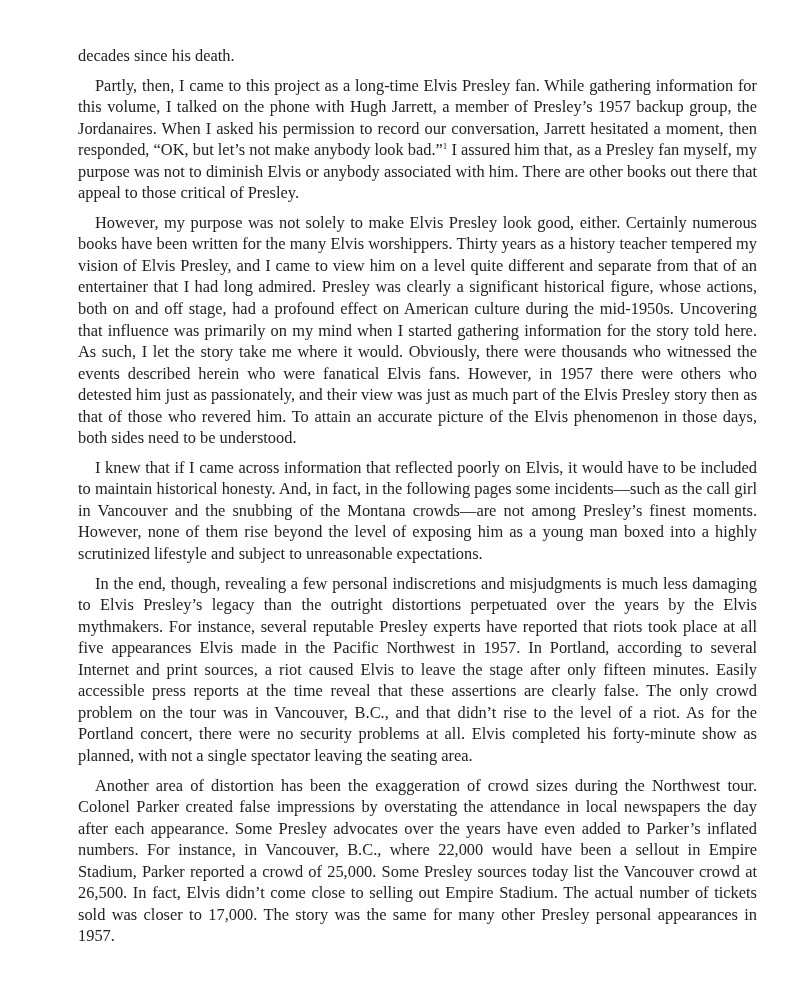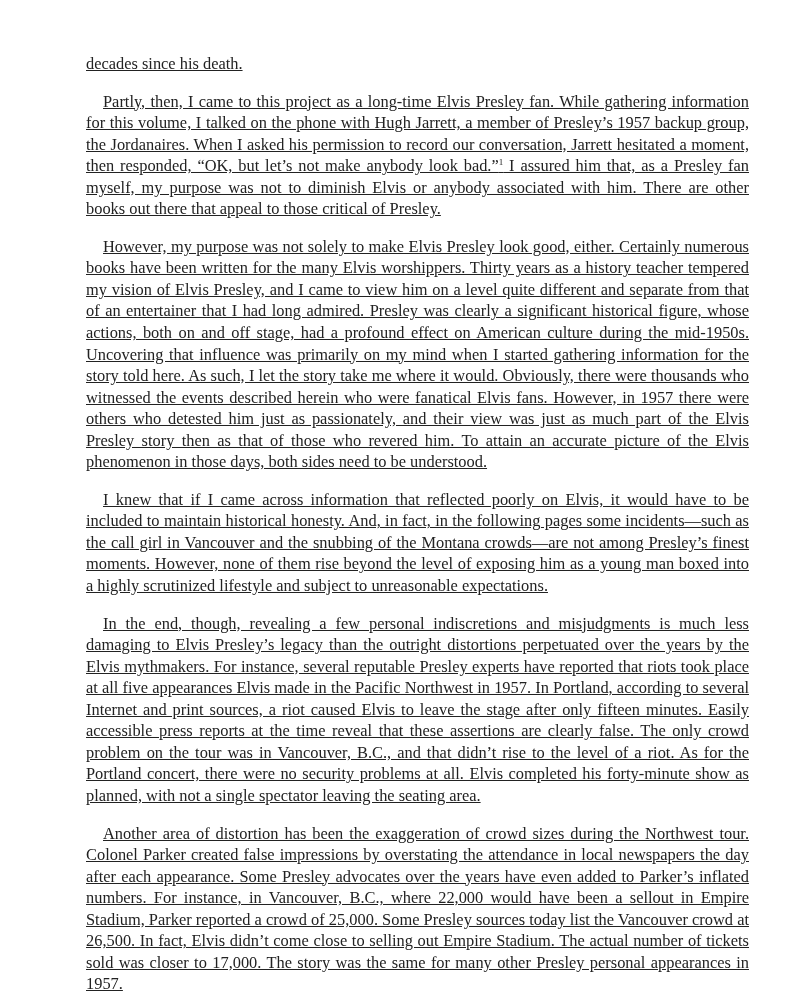--- a/index.html
+++ b/index.html
@@ -8,21 +8,21 @@
     position: absolute;
     left: 70px;
     top: 37px;
     width: 695px;
     font-family: "Liberation Serif", "DejaVu Serif", serif;
     font-size: 16.4px;
     line-height: 21.55px;
     color: #222222;
     text-align: justify;
   }
-  .page p { margin: 16px; text-decoration: underline; }
+  .page p { margin: 8px; }
   .page p.indent { text-indent: 17px; }
   sup { font-size: 9px; line-height: 0; vertical-align: 6px; }
 </style>
 </head>
 <body>
 
 <div class="page">
   <p>decades since his death.</p>
   <p class="indent"><span>Partly, then, I came to this project as a long-time Elvis Presley fan. While gathering information for this volume, I talked on the phone with Hugh Jarrett, a member of Presley’s 1957 backup group, the Jordanaires. When I asked his permission to record our conversation, Jarrett hesitated a moment, then responded, “OK, but let’s not make anybody look bad.”</span><sup>1</sup><span> I assured him that, as a Presley fan myself, my purpose was not to diminish Elvis or anybody associated with him. There are other books out there that appeal to those critical of Presley.</span></p>
   <p class="indent">However, my purpose was not solely to make Elvis Presley look good, either. Certainly numerous books have been written for the many Elvis worshippers. Thirty years as a history teacher tempered my vision of Elvis Presley, and I came to view him on a level quite different and separate from that of an entertainer that I had long admired. Presley was clearly a significant historical figure, whose actions, both on and off stage, had a profound effect on American culture during the mid-1950s. Uncovering that influence was primarily on my mind when I started gathering information for the story told here. As such, I let the story take me where it would. Obviously, there were thousands who witnessed the events described herein who were fanatical Elvis fans. However, in 1957 there were others who detested him just as passionately, and their view was just as much part of the Elvis Presley story then as that of those who revered him. To attain an accurate picture of the Elvis phenomenon in those days, both sides need to be understood.</p>

